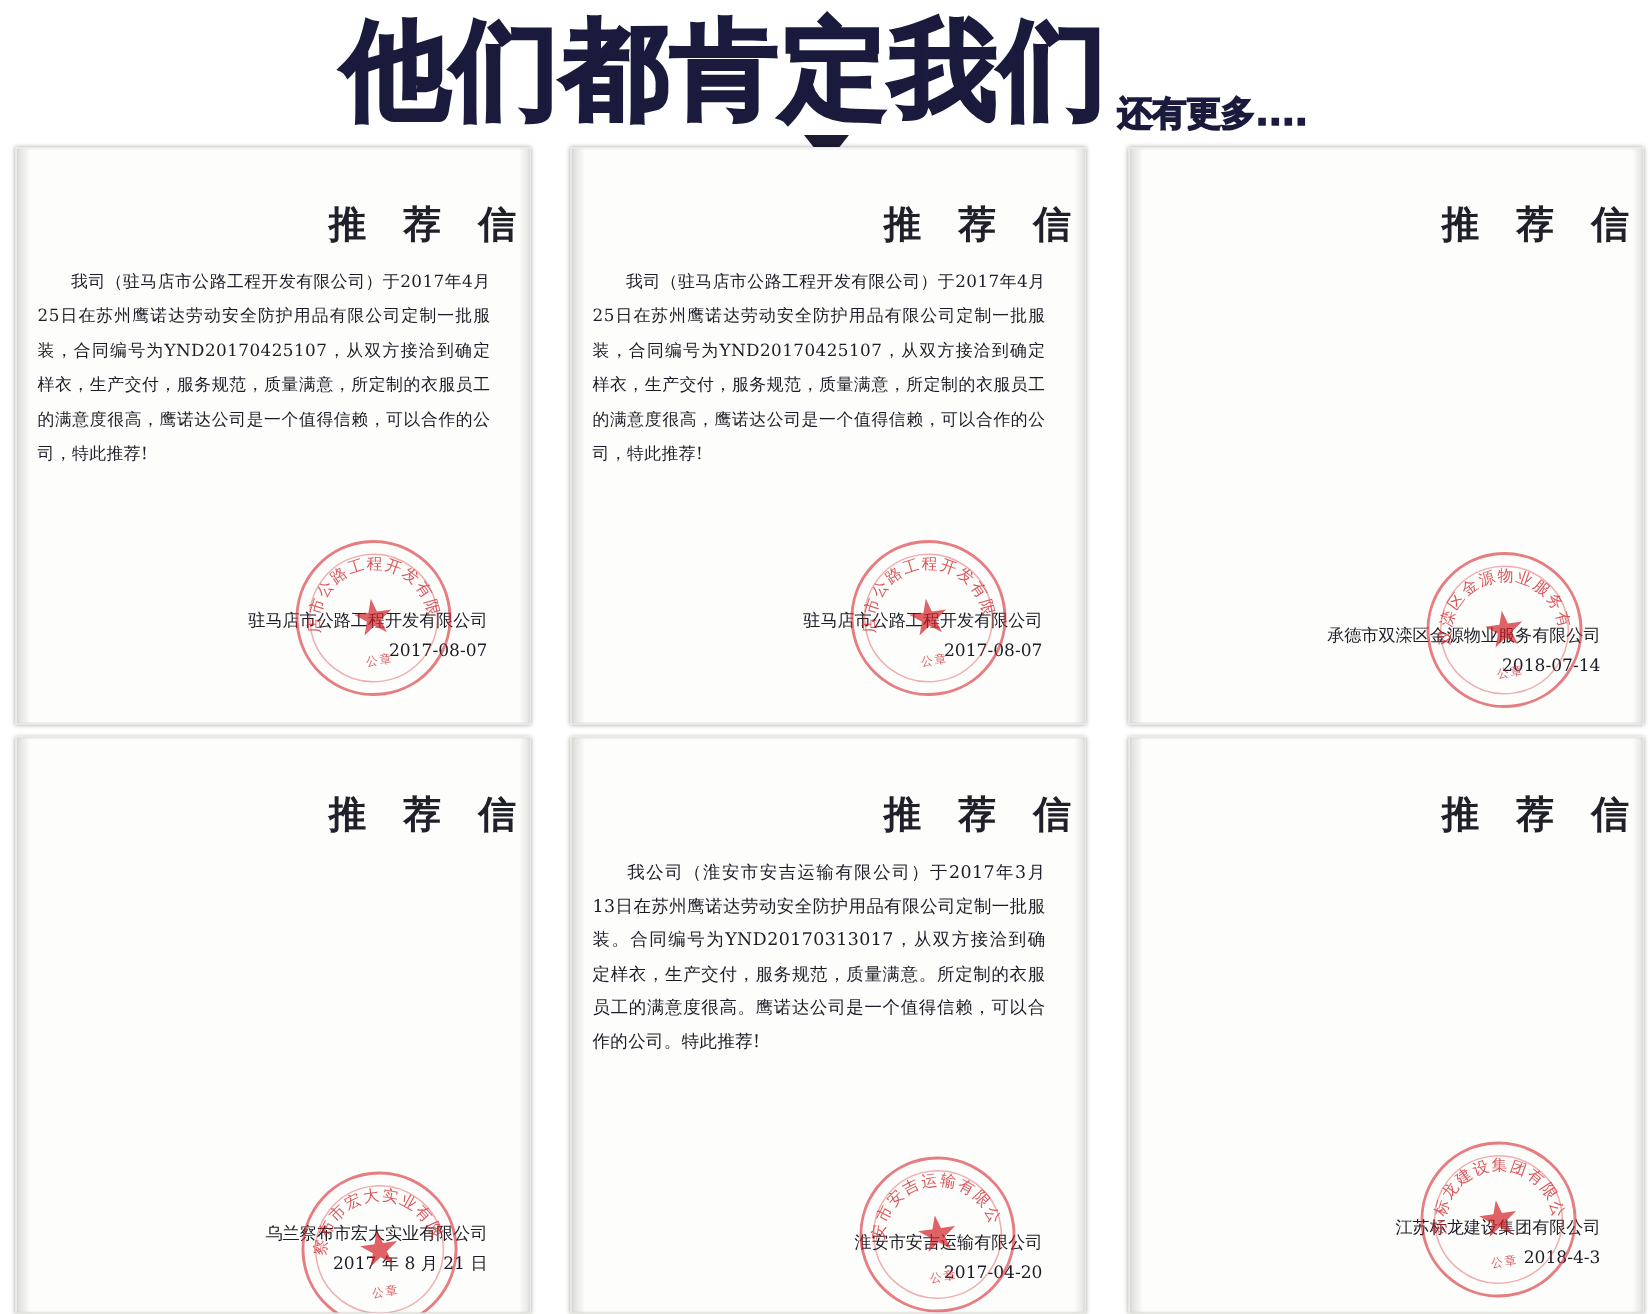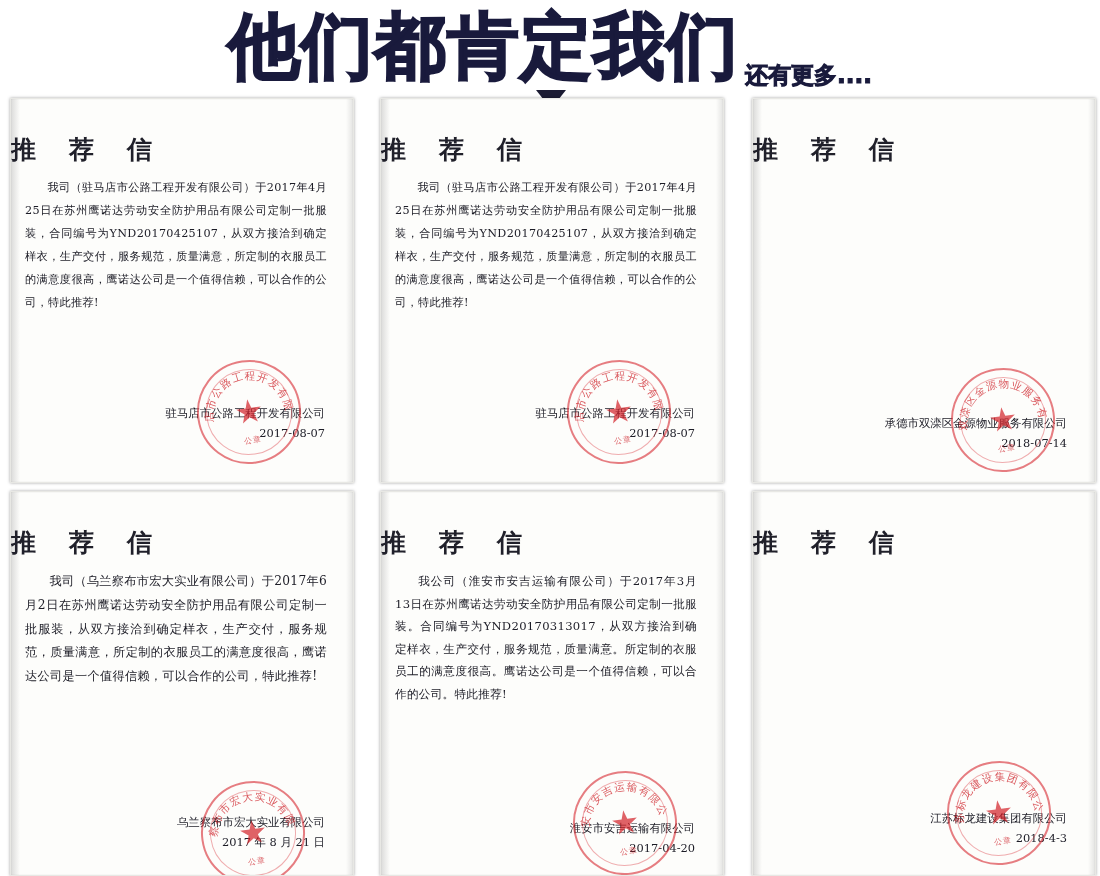--- a/index.html
+++ b/index.html
@@ -84,22 +84,22 @@
     position: absolute;
     right: 0; top: 0; bottom: 0; width: 7px;
     background: linear-gradient(to left, rgba(140,140,140,0.22), rgba(255,255,255,0));
   }
 
   .letter-title {
     position: absolute;
     top: 34px;
     left: 0;
     width: 100%;
-    text-align: left;
-    font-family: Liberation Mono, monospace;
+    text-align: right;
+    font-family: Liberation Sans, sans-serif;
     font-size: 25px;
     letter-spacing: 9px;
     color: #20202a;
     font-weight: 700;
   }
 
   .letter-body {
     position: absolute;
     top: 78px;
     left: 14px;
@@ -281,21 +281,20 @@
         </div>
         <div class="star"></div>
         <div class="bottom-text">公章</div>
       </div>
     </div>
   </div>
 
   <div class="cell c3">
     <div class="paper">
       <div class="letter-title">推 荐 信</div>
-      <div class="letter-body">我司（乌兰察布市宏大实业有限公司）于2017年6月2日在苏州鹰诺达劳动安全防护用品有限公司定制一批服装，从双方接洽到确定样衣，生产交付，服务规范，质量满意，所定制的衣服员工的满意度很高，鹰诺达公司是一个值得信赖，可以合作的公司，特此推荐!</div>
       <div class="sign">
         <span class="org">乌兰察布市宏大实业有限公司</span>
         <span class="date">2017 年 8 月 21 日</span>
       </div>
       <div class="stamp">
         <div class="ring"></div>
         <div class="arc-text">
           <svg viewBox="0 0 104 104">
             <defs>
                 <path id="arc3" d="M 14,56 A 38,38 0 0 1 90,56"></path>

